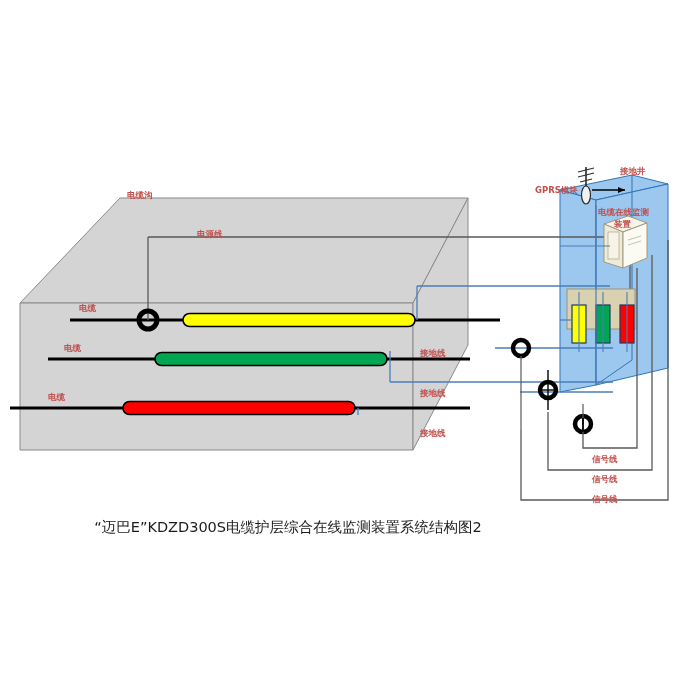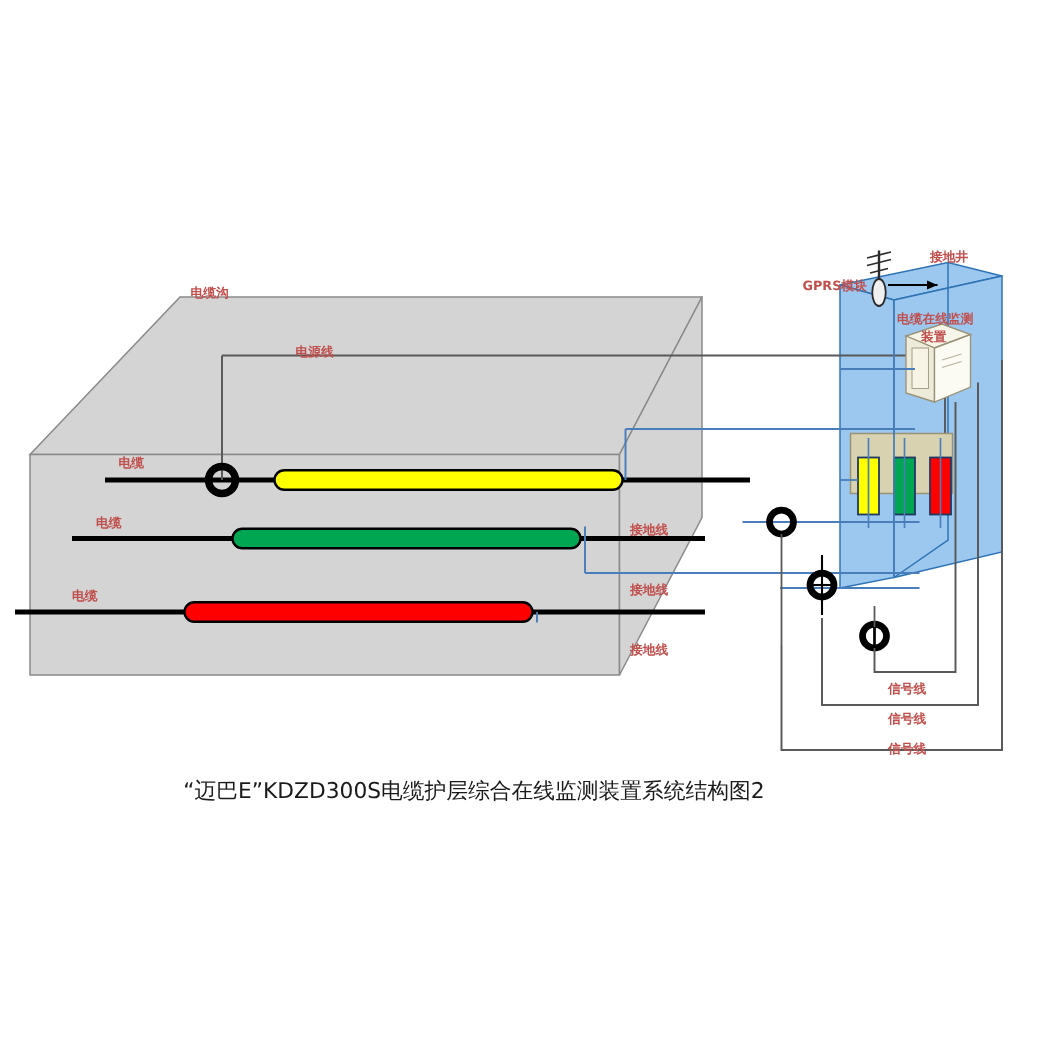--- a/index.html
+++ b/index.html
@@ -20,21 +20,20 @@
     white-space:pre;
   }
   .title-text{
     position:absolute;
     left:0;top:518px;width:576px;
     text-align:center;
     font-size:14.5px;
     color:#1a1a1a;
     font-family:"DejaVu Sans","Liberation Sans",sans-serif;
     letter-spacing:0px;
-    padding-left:28px;
   }
 </style>
 </head>
 <body>
 
 <div id="stage">
 <svg width="700" height="700" viewBox="0 0 700 700" xmlns="http://www.w3.org/2000/svg">
 
   <g>
 

